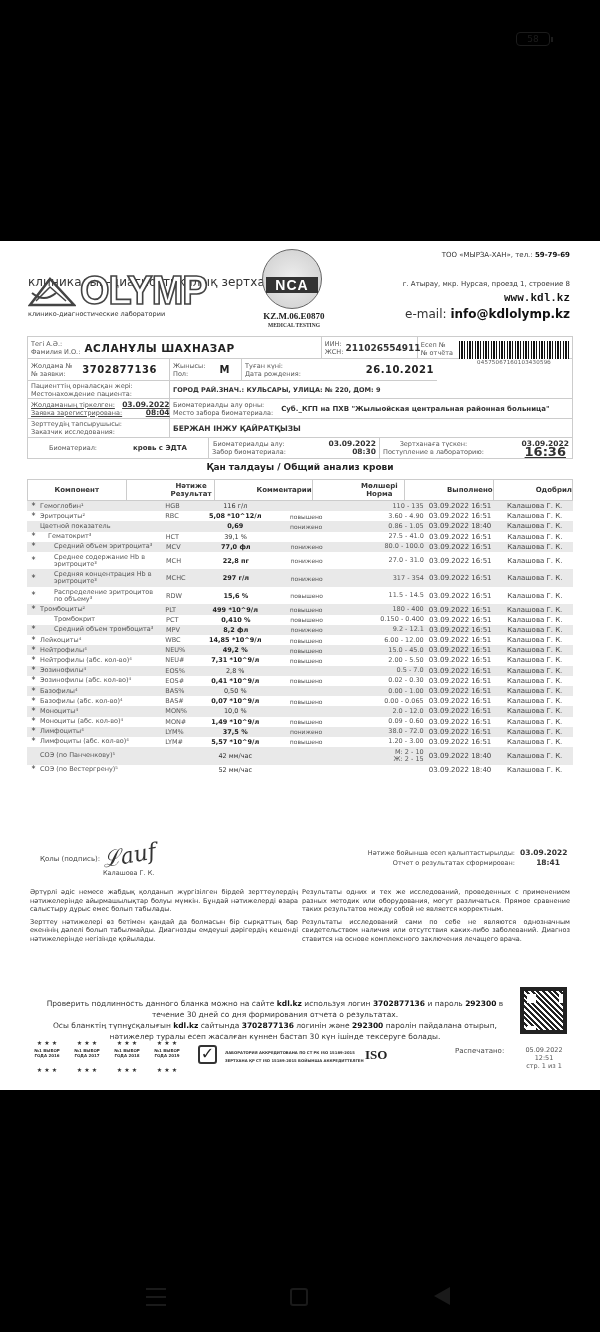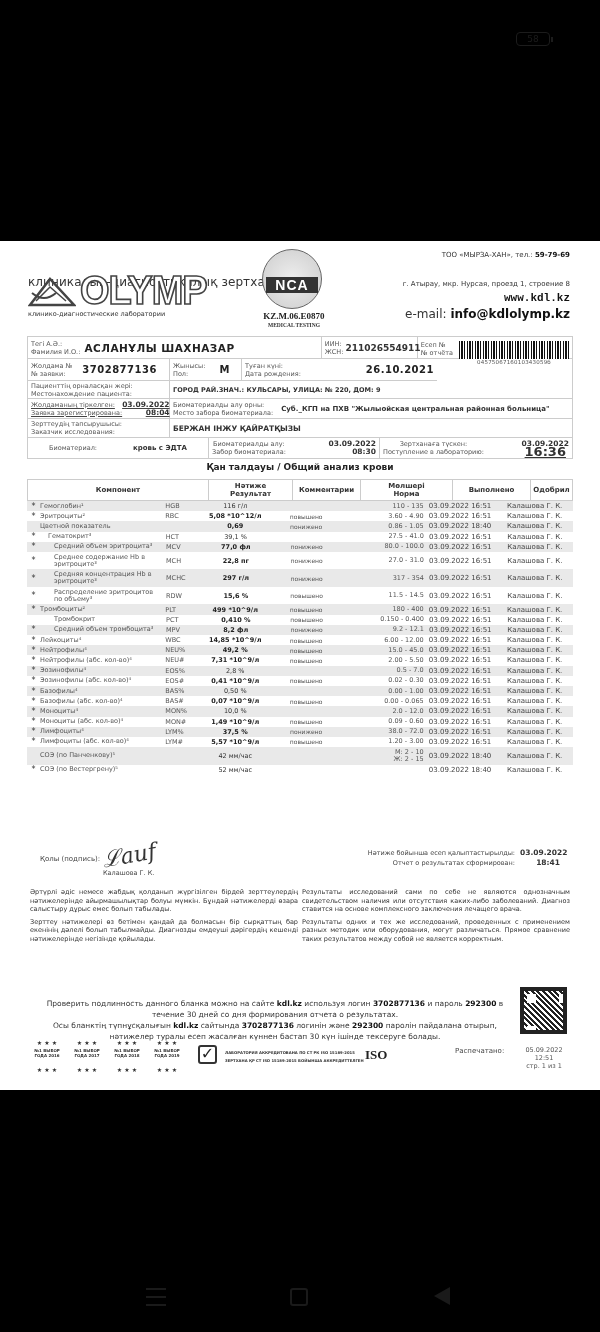--- a/index.html
+++ b/index.html
@@ -39,21 +39,21 @@
   .big { font-weight: bold; color: #222; font-size: 11px; letter-spacing: 0.5px; }
   .mid { font-weight: bold; color: #333; font-size: 8px; }
   .barcode { width: 110px; height: 18px; background: repeating-linear-gradient(90deg, #111 0 1px, #fff 1px 2px, #111 2px 4px, #fff 4px 5px, #111 5px 6px, #fff 6px 8px); }
   .barcode-num { font-size: 5.5px; color: #555; text-align: center; letter-spacing: 0.2px; }
 
   
   .res-title { position: absolute; left: 0; top: 221px; width: 600px; text-align: center; font-weight: bold; font-size: 9px; color: #222; }
 
   
   .tbl { position: absolute; left: 27px; top: 238px; width: 546px; font-size: 6.5px; color: #555; }
-  .th { display: flex; border: 1px solid #ccc; height: 22px; font-weight: bold; color: #333; font-size: 7px; }
+  .th { display: flex; border: 1px solid #ccc; height: 22px; font-weight: bold; color: #333; font-size: 7px; gap: 42px; }
   .th div { border-right: 1px solid #ccc; display: flex; align-items: center; justify-content: center; text-align: center; line-height: 8px; }
   .th div:last-child { border-right: none; }
   .tr { display: flex; align-items: center; height: 10.2px; }
   .tr.tall { height: 17.5px; }
   .tr.alt { background: #e9e9e9; }
   .c-star { width: 14px; text-align: center; color: #333; font-size: 8px; }
   .c-name { width: 131px; line-height: 7px; }
   .c-name.in1 { padding-left: 8px; }
   .c-name.in2 { padding-left: 14px; }
   .c-code { width: 36px; padding-left: 3px; }
@@ -495,22 +495,22 @@
   <div class="report-val">
     <div>03.09.2022</div>
     <div>18:41</div>
   </div>
 
   <div class="disc l">
     <p>Әртүрлі әдіс немесе жабдық қолданып жүргізілген бірдей зерттеулердің нәтижелерінде айырмашылықтар болуы мүмкін. Бұндай нәтижелерді өзара салыстыру дұрыс емес болып табылады.</p>
     <p>Зерттеу нәтижелері өз бетімен қандай да болмасын бір сырқаттың бар екенінің дәлелі болып табылмайды. Диагнозды емдеуші дәрігердің кешенді нәтижелерінде негізінде қойылады.</p>
   </div>
   <div class="disc r">
+    <p>Результаты одних и тех же исследований, проведенных с применением разных методик или оборудования, могут различаться. Прямое сравнение таких результатов между собой не является корректным.</p>
     <p>Результаты исследований сами по себе не являются однозначным свидетельством наличия или отсутствия каких-либо заболеваний. Диагноз ставится на основе комплексного заключения лечащего врача.</p>
-    <p>Результаты одних и тех же исследований, проведенных с применением разных методик или оборудования, могут различаться. Прямое сравнение таких результатов между собой не является корректным.</p>
   </div>
 
   <div class="verify">
     <span>Проверить подлинность данного бланка можно на сайте </span><b>kdl.kz</b><span> используя логин </span><b>3702877136</b><span> и пароль </span><b>292300</b><span> в течение 30 дней со дня формирования отчета о результатах.</span><br>
     <span>Осы бланктің түпнұсқалығын </span><b>kdl.kz</b><span> сайтында </span><b>3702877136</b><span> логинін және </span><b>292300</b><span> паролін пайдалана отырып, нәтижелер туралы есеп жасалған күннен бастап 30 күн ішінде тексеруге болады.</span>
   </div>
   <div class="qr"></div>
 
   <div class="badges">
     <div class="badge">№1 ВЫБОР ГОДА 2016</div>

